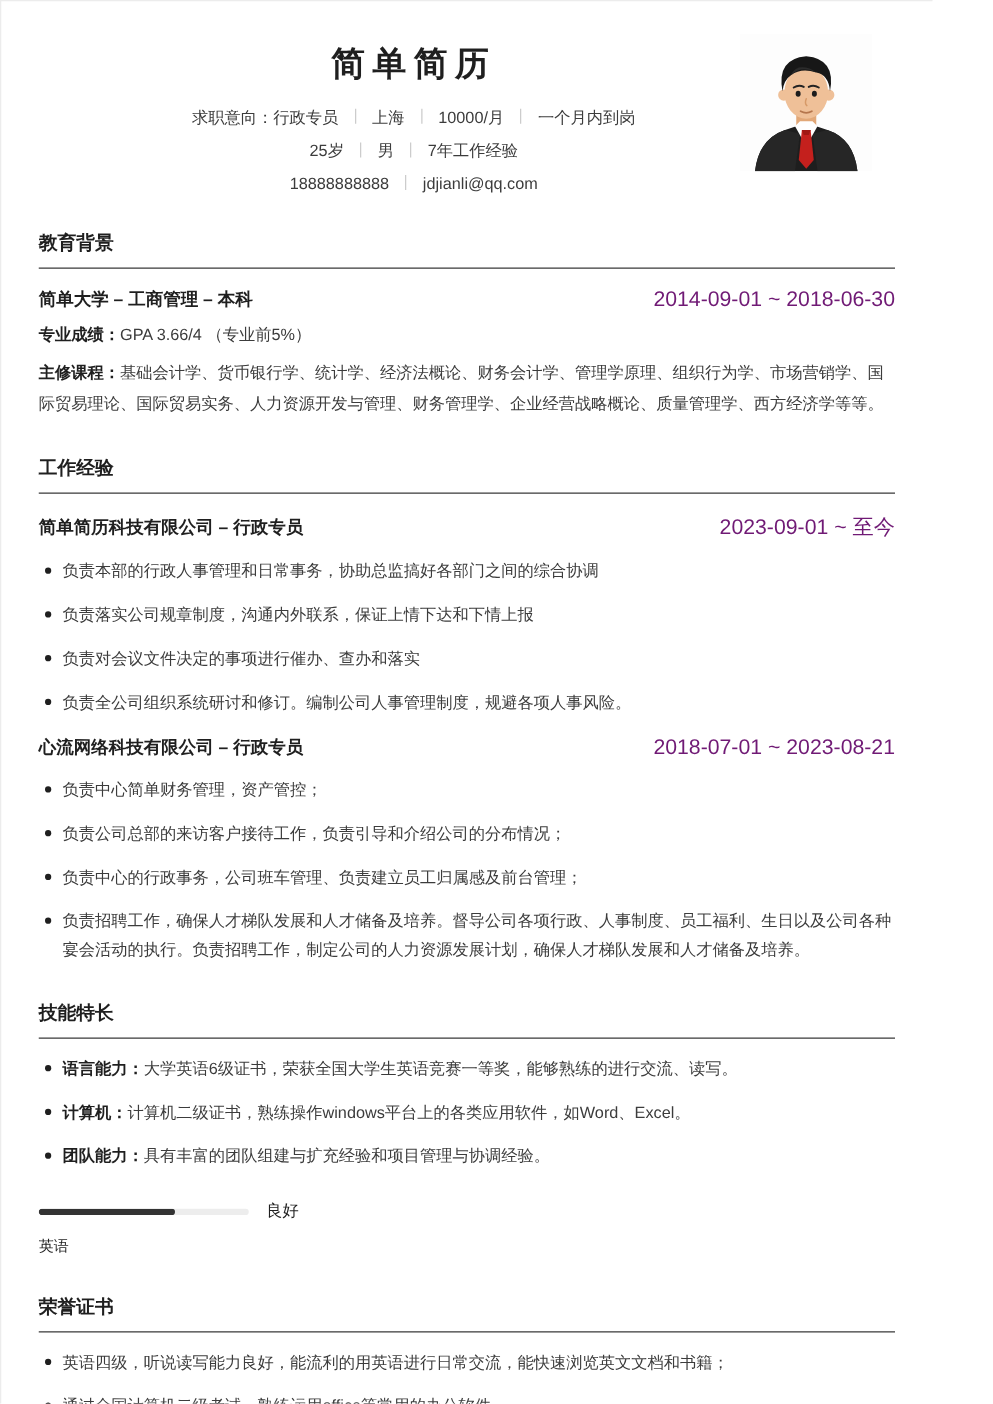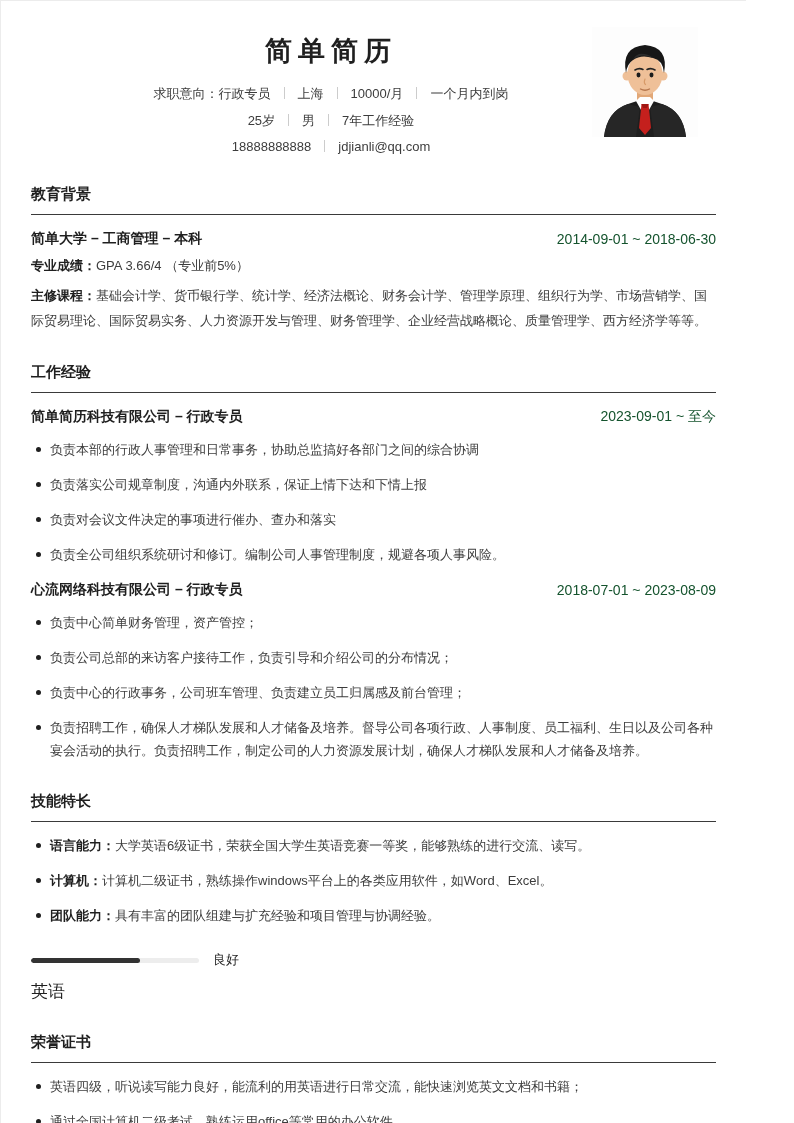--- a/index.html
+++ b/index.html
@@ -14,38 +14,38 @@
   .contact-row { font-size:13px; color:#3c3c3c; margin-top:9px; white-space:nowrap; }
   .sep { display:inline-block; width:1px; height:12px; background:#cccccc; margin:0 13px; vertical-align:-1px; }
   .photo { position:absolute; top:-6px; right:18px; width:106px; height:110px; }
 
   
   .section { margin-top:30px; }
   .section-title { font-size:15px; font-weight:bold; color:#1f1f1f; padding-bottom:10px; border-bottom:1px solid #3a3a3a; }
 
   .row-between { display:flex; justify-content:space-between; align-items:center; margin-top:15px; }
   .entry-name { font-size:14px; font-weight:bold; color:#1f1f1f; }
-  .entry-date { font-size:14px; color:#14532d; }
+  .entry-date { font-size:17px; color:#701a75; }
 
   .kv { font-size:13px; color:#3c3c3c; line-height:25px; margin-top:5px; }
   .kv b { color:#1f1f1f; }
 
   ul.bullets { list-style:none; margin-top:3px; }
   ul.bullets li { position:relative; padding-left:19px; font-size:13px; color:#3c3c3c; line-height:23px; margin-top:12px; }
   ul.bullets li::before { content:""; position:absolute; left:5px; top:9px; width:5px; height:5px; border-radius:50%; background:#1f1f1f; }
   ul.bullets li b { color:#1f1f1f; }
 
   
   .bars { display:flex; margin-top:24px; }
   .bar-group { margin-right:30px; }
   .bar-row { display:flex; align-items:center; }
   .bar-track { width:168px; height:5px; border-radius:3px; background:#ededed; overflow:hidden; }
   .bar-fill { height:100%; border-radius:3px; background:#333333; }
   .bar-label { margin-left:14px; font-size:13px; color:#1f1f1f; }
-  .bar-name { margin-top:11px; font-size:17px; color:#1f1f1f; }
+  .bar-name { margin-top:11px; font-size:12px; color:#1f1f1f; }
   .bar-group.second .bar-row { width:200px; }
 </style>
 </head>
 <body>
 
 <div class="page">
 
   <div class="header">
     <div class="header-text">
       <div class="resume-title">简单简历</div>
@@ -124,21 +124,21 @@
         <li>负责本部的行政人事管理和日常事务，协助总监搞好各部门之间的综合协调</li>
         <li>负责落实公司规章制度，沟通内外联系，保证上情下达和下情上报</li>
         <li>负责对会议文件决定的事项进行催办、查办和落实</li>
         <li>负责全公司组织系统研讨和修订。编制公司人事管理制度，规避各项人事风险。</li>
       </ul>
     </div>
 
     <div style="">
       <div class="row-between">
         <span class="entry-name">心流网络科技有限公司 – 行政专员</span>
-        <span class="entry-date">2018-07-01 ~ 2023-08-09</span>
+        <span class="entry-date">2018-07-01 ~ 2023-08-21</span>
       </div>
       <ul class="bullets">
         <li>负责中心简单财务管理，资产管控；</li>
         <li>负责公司总部的来访客户接待工作，负责引导和介绍公司的分布情况；</li>
         <li>负责中心的行政事务，公司班车管理、负责建立员工归属感及前台管理；</li>
         <li>负责招聘工作，确保人才梯队发展和人才储备及培养。督导公司各项行政、人事制度、员工福利、生日以及公司各种宴会活动的执行。负责招聘工作，制定公司的人力资源发展计划，确保人才梯队发展和人才储备及培养。</li>
       </ul>
     </div>
   </div>
 

